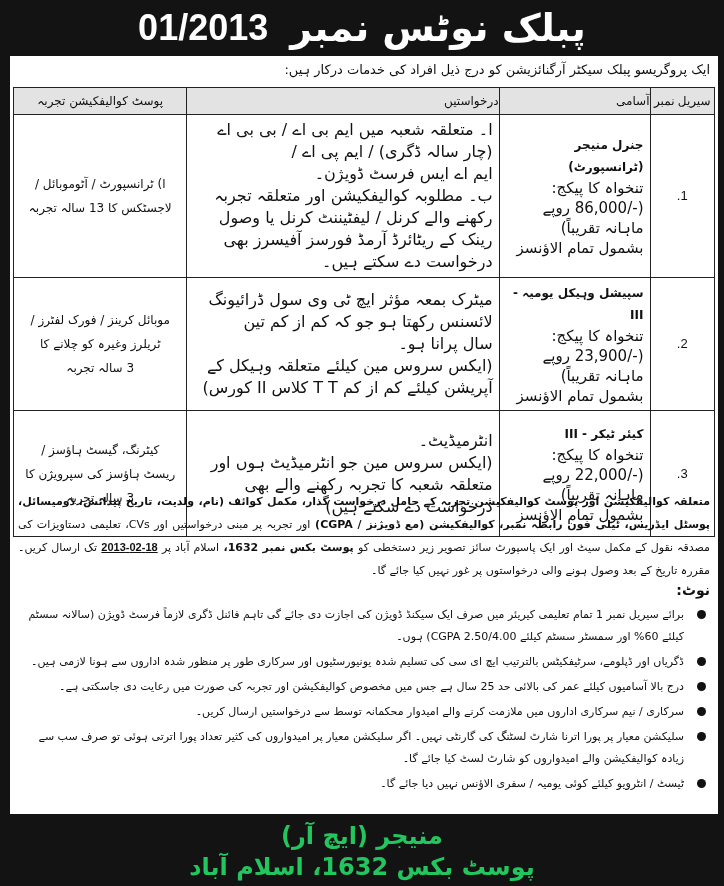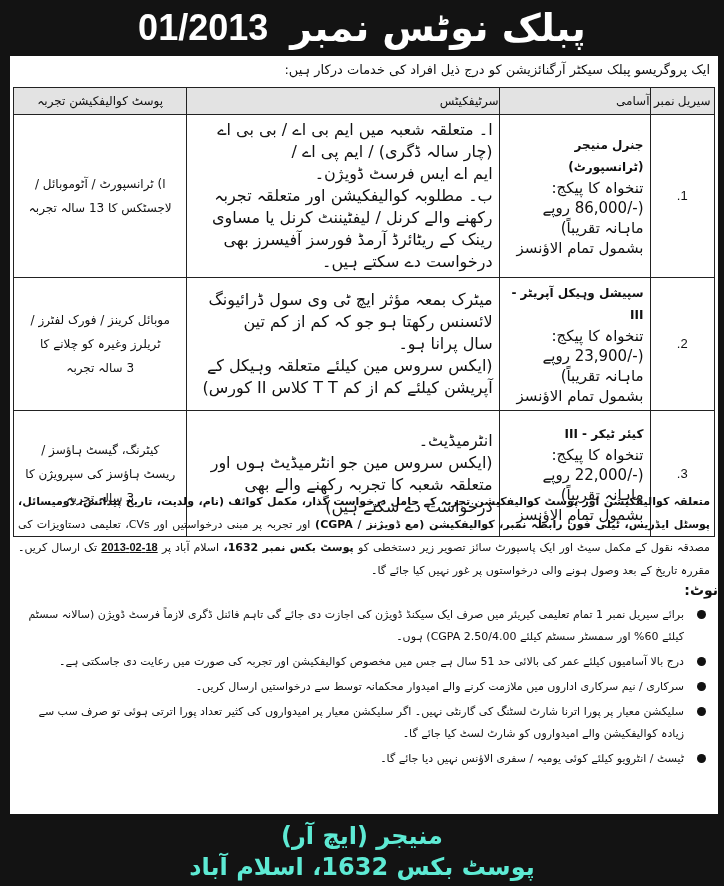--- a/index.html
+++ b/index.html
@@ -37,26 +37,26 @@
   .exp-line { display: block; font-size: 12px; line-height: 24px; }
   tr.r1 td { height: 126px; }
   tr.r2 td { height: 124px; }
   tr.r3 td { height: 126px; }
   .instr {
     position: absolute; left: 8px; top: 434px; width: 692px; font-size: 11px; line-height: 23px;
     font-weight: bold; text-align: justify;
   }
   .instr .plain { font-weight: normal; }
   .date { text-decoration: underline; font-weight: bold; font-family: "Liberation Sans", sans-serif; }
-  .note-head { position: absolute; right: 0; top: 526px; font-size: 14px; font-weight: bold; }
+  .note-head { position: absolute; right: 8px; top: 526px; font-size: 14px; font-weight: bold; }
   ul.notes { position: absolute; right: 8px; top: 548px; width: 690px; list-style: none; font-size: 11px; }
   ul.notes li { position: relative; padding-right: 26px; line-height: 22px; margin-bottom: 3px; }
   ul.notes li .bullet { position: absolute; right: 4px; top: 6px; width: 9px; height: 9px; border-radius: 50%; background: #111; }
   .footer {
-    position: absolute; left: 0; top: 814px; width: 724px; height: 72px; background: #131313; color: #5eead4;
+    position: absolute; left: 0; top: 814px; width: 724px; height: 72px; background: #131313; color: #22c55e;
     direction: rtl; text-align: center;
   }
   .footer .l1 { font-size: 24px; font-weight: bold; line-height: 32px; padding-top: 6px; }
   .footer .l2 { font-size: 24px; font-weight: bold; line-height: 30px; }
 </style>
 </head>
 <body>
 
 <div class="frame"></div>
 
@@ -66,48 +66,48 @@
 </div>
 
 <div class="paper">
   <div class="intro">ایک پروگریسو پبلک سیکٹر آرگنائزیشن کو درج ذیل افراد کی خدمات درکار ہیں:</div>
 
   <table class="jobs">
     <thead>
       <tr>
         <th class="col-serial">سیریل نمبر</th>
         <th class="col-post">آسامی</th>
-        <th class="col-qual">سرٹیفکیٹس</th>
+        <th class="col-qual">درخواستیں</th>
         <th class="col-exp">پوسٹ کوالیفکیشن تجربہ</th>
       </tr>
     </thead>
     <tbody>
       <tr class="r1">
         <td class="col-serial">1.</td>
         <td class="col-post">
           <span class="post-title">جنرل منیجر (ٹرانسپورٹ)</span>
           <span class="post-line">تنخواہ کا پیکج:</span>
           <span class="post-line">(-/86,000 روپے ماہانہ تقریباً)</span>
           <span class="post-line">بشمول تمام الاؤنسز</span>
         </td>
         <td class="col-qual">
           <span class="qual-line">ا۔ متعلقہ شعبہ میں ایم بی اے / بی بی اے (چار سالہ ڈگری) / ایم پی اے /</span>
           <span class="qual-line">ایم اے ایس فرسٹ ڈویژن۔</span>
-          <span class="qual-line">ب۔ مطلوبہ کوالیفکیشن اور متعلقہ تجربہ رکھنے والے کرنل / لیفٹیننٹ کرنل یا مساوی</span>
+          <span class="qual-line">ب۔ مطلوبہ کوالیفکیشن اور متعلقہ تجربہ رکھنے والے کرنل / لیفٹیننٹ کرنل یا وصول</span>
           <span class="qual-line">رینک کے ریٹائرڈ آرمڈ فورسز آفیسرز بھی درخواست دے سکتے ہیں۔</span>
         </td>
         <td class="col-exp">
           <span class="exp-line">ا) ٹرانسپورٹ / آٹوموبائل /</span>
           <span class="exp-line">لاجسٹکس کا 13 سالہ تجربہ</span>
         </td>
       </tr>
       <tr class="r2">
         <td class="col-serial">2.</td>
         <td class="col-post">
-          <span class="post-title">سپیشل وہیکل آپریٹر - III</span>
+          <span class="post-title">سپیشل وہیکل یومیہ - III</span>
           <span class="post-line">تنخواہ کا پیکج:</span>
           <span class="post-line">(-/23,900 روپے ماہانہ تقریباً)</span>
           <span class="post-line">بشمول تمام الاؤنسز</span>
         </td>
         <td class="col-qual">
           <span class="qual-line">میٹرک بمعہ مؤثر ایچ ٹی وی سول ڈرائیونگ لائسنس رکھتا ہو جو کہ کم از کم تین</span>
           <span class="qual-line">سال پرانا ہو۔</span>
           <span class="qual-line">(ایکس سروس مین کیلئے متعلقہ وہیکل کے آپریشن کیلئے کم از کم T T کلاس II کورس)</span>
         </td>
         <td class="col-exp">
@@ -143,21 +143,22 @@
     <span class="plain">اور تجربہ پر مبنی درخواستیں اور CVs، تعلیمی دستاویزات کی مصدقہ نقول کے مکمل سیٹ اور ایک پاسپورٹ سائز تصویر زیر دستخطی کو</span>
     <span>پوسٹ بکس نمبر 1632،</span>
     <span class="plain">اسلام آباد پر</span>
     <span class="date">18-02-2013</span>
     <span class="plain">تک ارسال کریں۔ مقررہ تاریخ کے بعد وصول ہونے والی درخواستوں پر غور نہیں کیا جائے گا۔</span>
   </div>
 
   <div class="note-head">نوٹ:</div>
   <ul class="notes">
     <li><span class="bullet"></span><span>برائے سیریل نمبر 1 تمام تعلیمی کیریئر میں صرف ایک سیکنڈ ڈویژن کی اجازت دی جائے گی تاہم فائنل ڈگری لازماً فرسٹ ڈویژن (سالانہ سسٹم کیلئے 60% اور سمسٹر سسٹم کیلئے 2.50/4.00 CGPA) ہوں۔</span></li>
-    <li><span class="bullet"></span><span>درج بالا آسامیوں کیلئے عمر کی بالائی حد 51 سال ہے جس میں مخصوص کوالیفکیشن اور تجربہ کی صورت میں رعایت دی جاسکتی ہے۔</span></li>
+    <li><span class="bullet"></span><span>ڈگریاں اور ڈپلومے، سرٹیفکیٹس بالترتیب ایچ ای سی کی تسلیم شدہ یونیورسٹیوں اور سرکاری طور پر منظور شدہ اداروں سے ہونا لازمی ہیں۔</span></li>
+    <li><span class="bullet"></span><span>درج بالا آسامیوں کیلئے عمر کی بالائی حد 25 سال ہے جس میں مخصوص کوالیفکیشن اور تجربہ کی صورت میں رعایت دی جاسکتی ہے۔</span></li>
     <li><span class="bullet"></span><span>سرکاری / نیم سرکاری اداروں میں ملازمت کرنے والے امیدوار محکمانہ توسط سے درخواستیں ارسال کریں۔</span></li>
     <li><span class="bullet"></span><span>سلیکشن معیار پر پورا اترنا شارٹ لسٹنگ کی گارنٹی نہیں۔ اگر سلیکشن معیار پر امیدواروں کی کثیر تعداد پورا اترتی ہوئی تو صرف سب سے زیادہ کوالیفکیشن والے امیدواروں کو شارٹ لسٹ کیا جائے گا۔</span></li>
     <li><span class="bullet"></span><span>ٹیسٹ / انٹرویو کیلئے کوئی یومیہ / سفری الاؤنس نہیں دیا جائے گا۔</span></li>
   </ul>
 </div>
 
 <div class="footer">
   <div class="l1">منیجر (ایچ آر)</div>
   <div class="l2">پوسٹ بکس 1632، اسلام آباد</div>
 </div>

